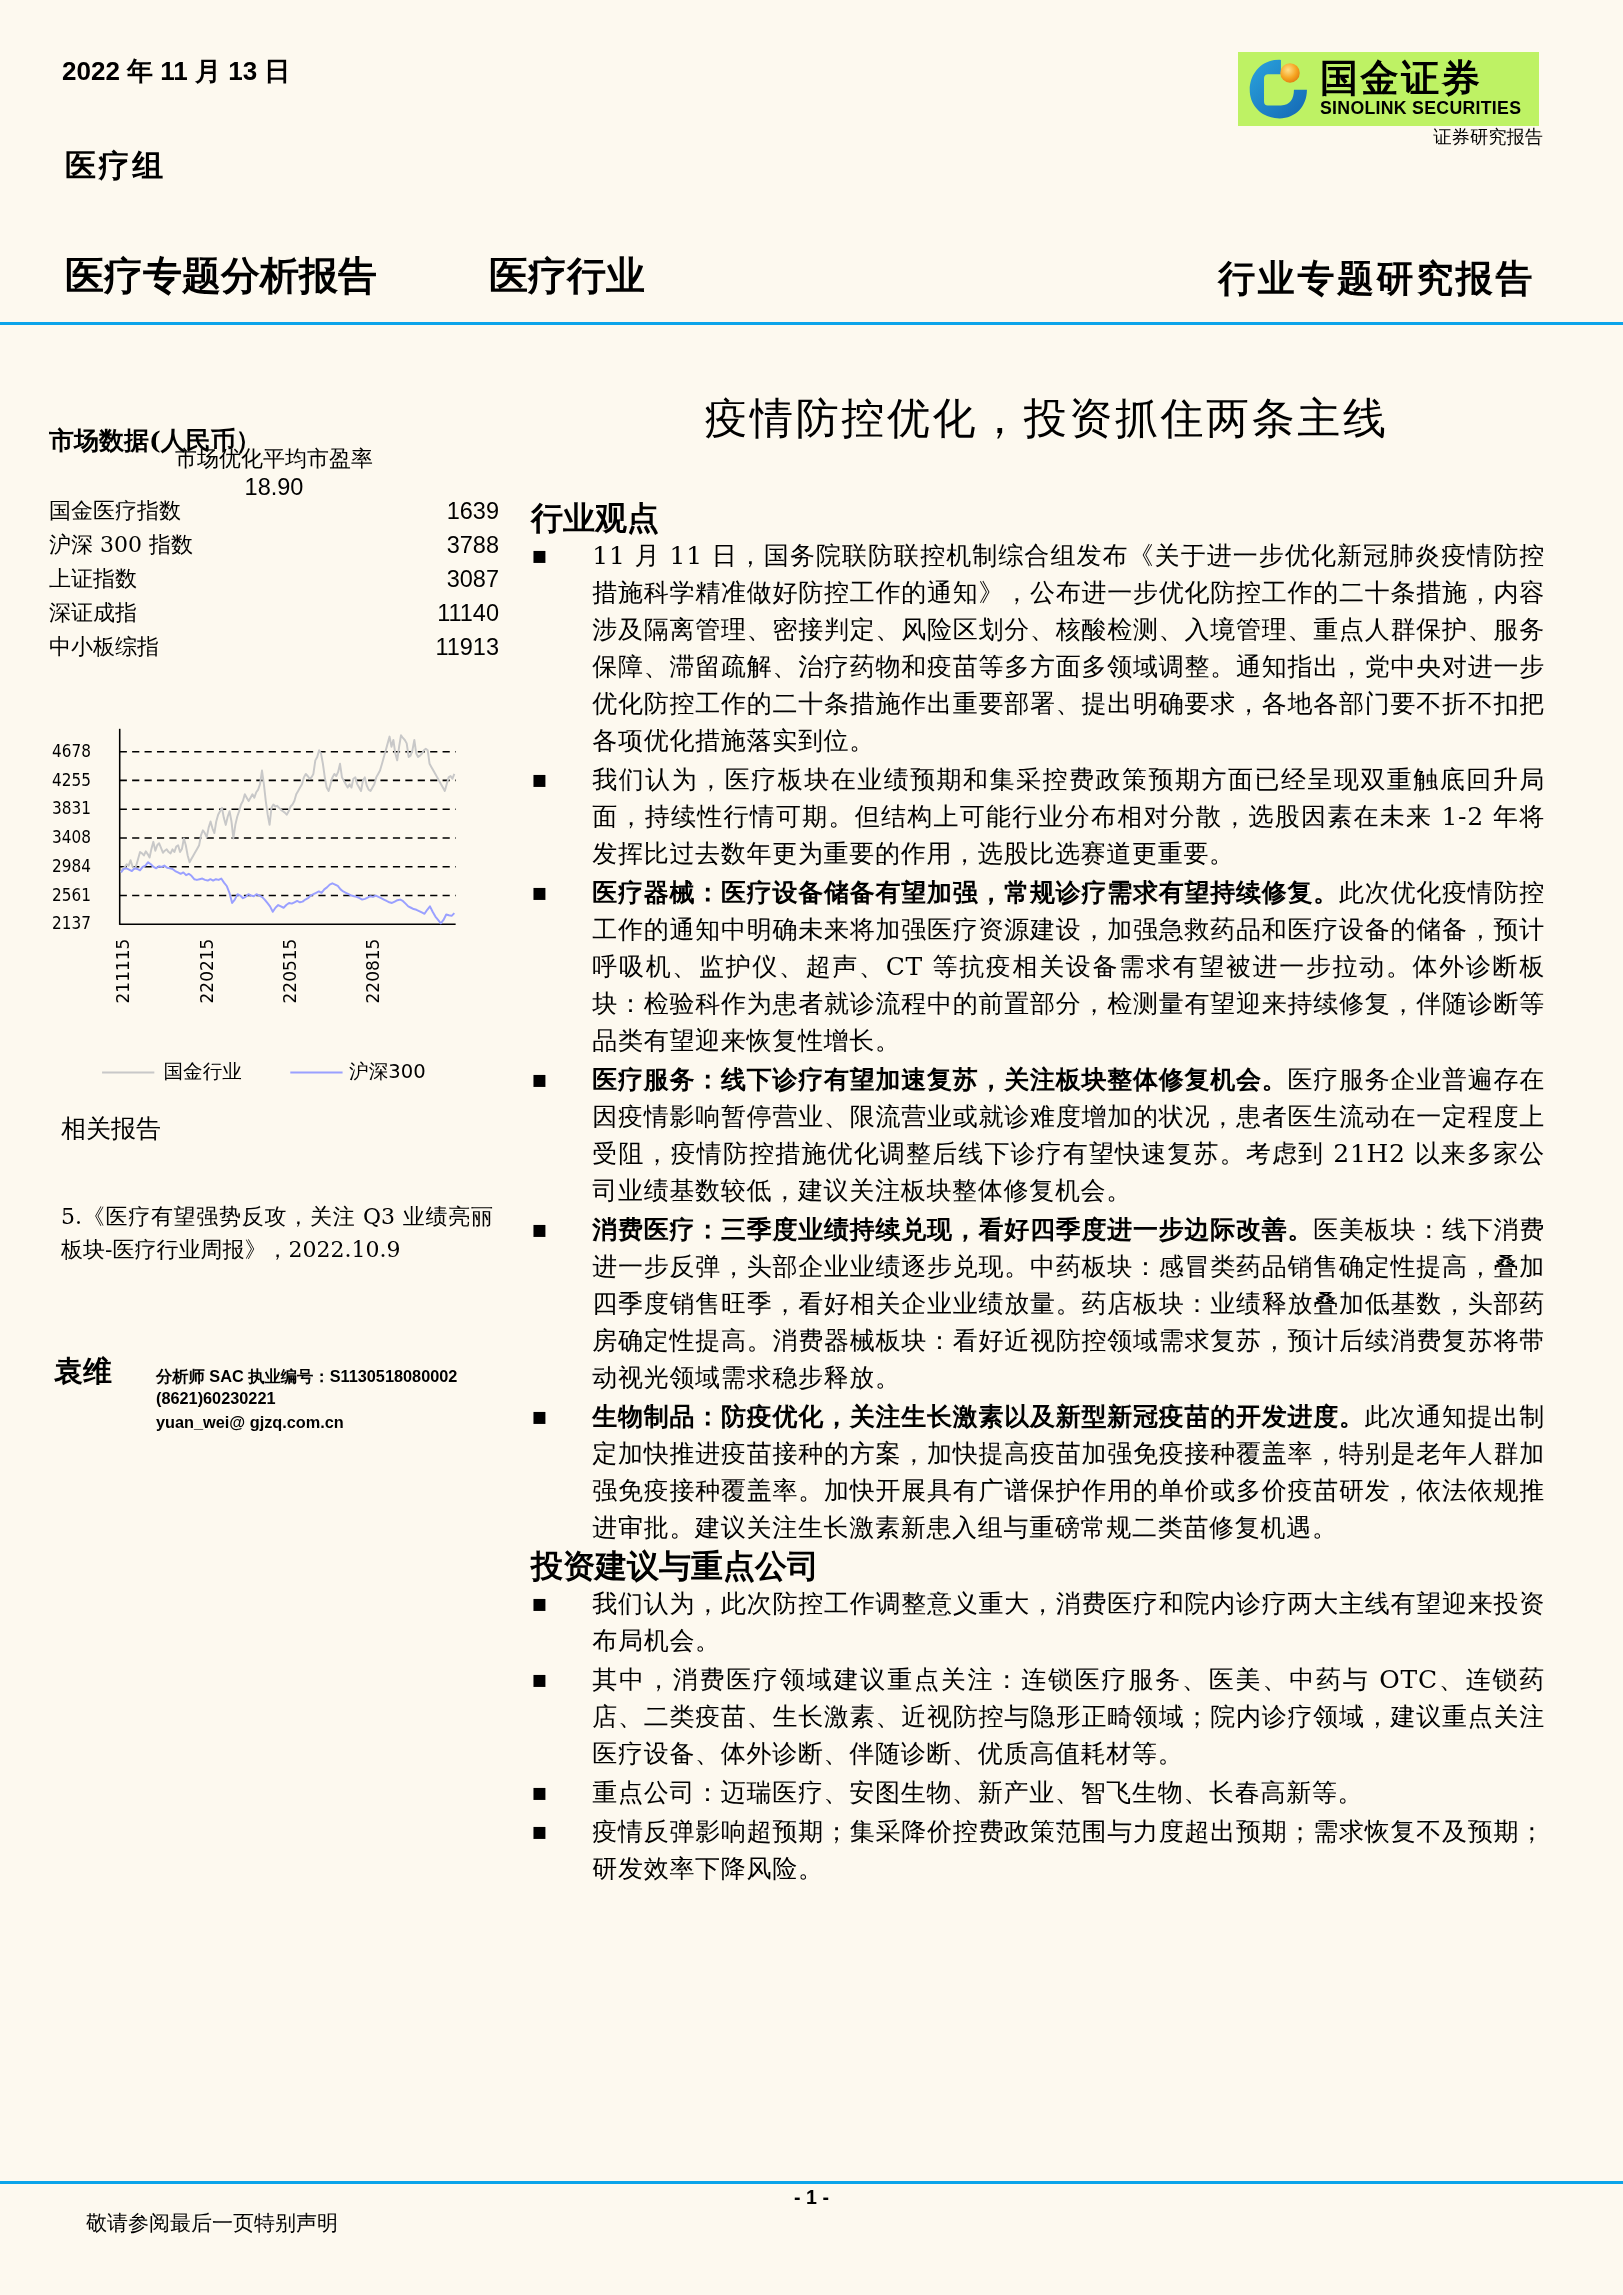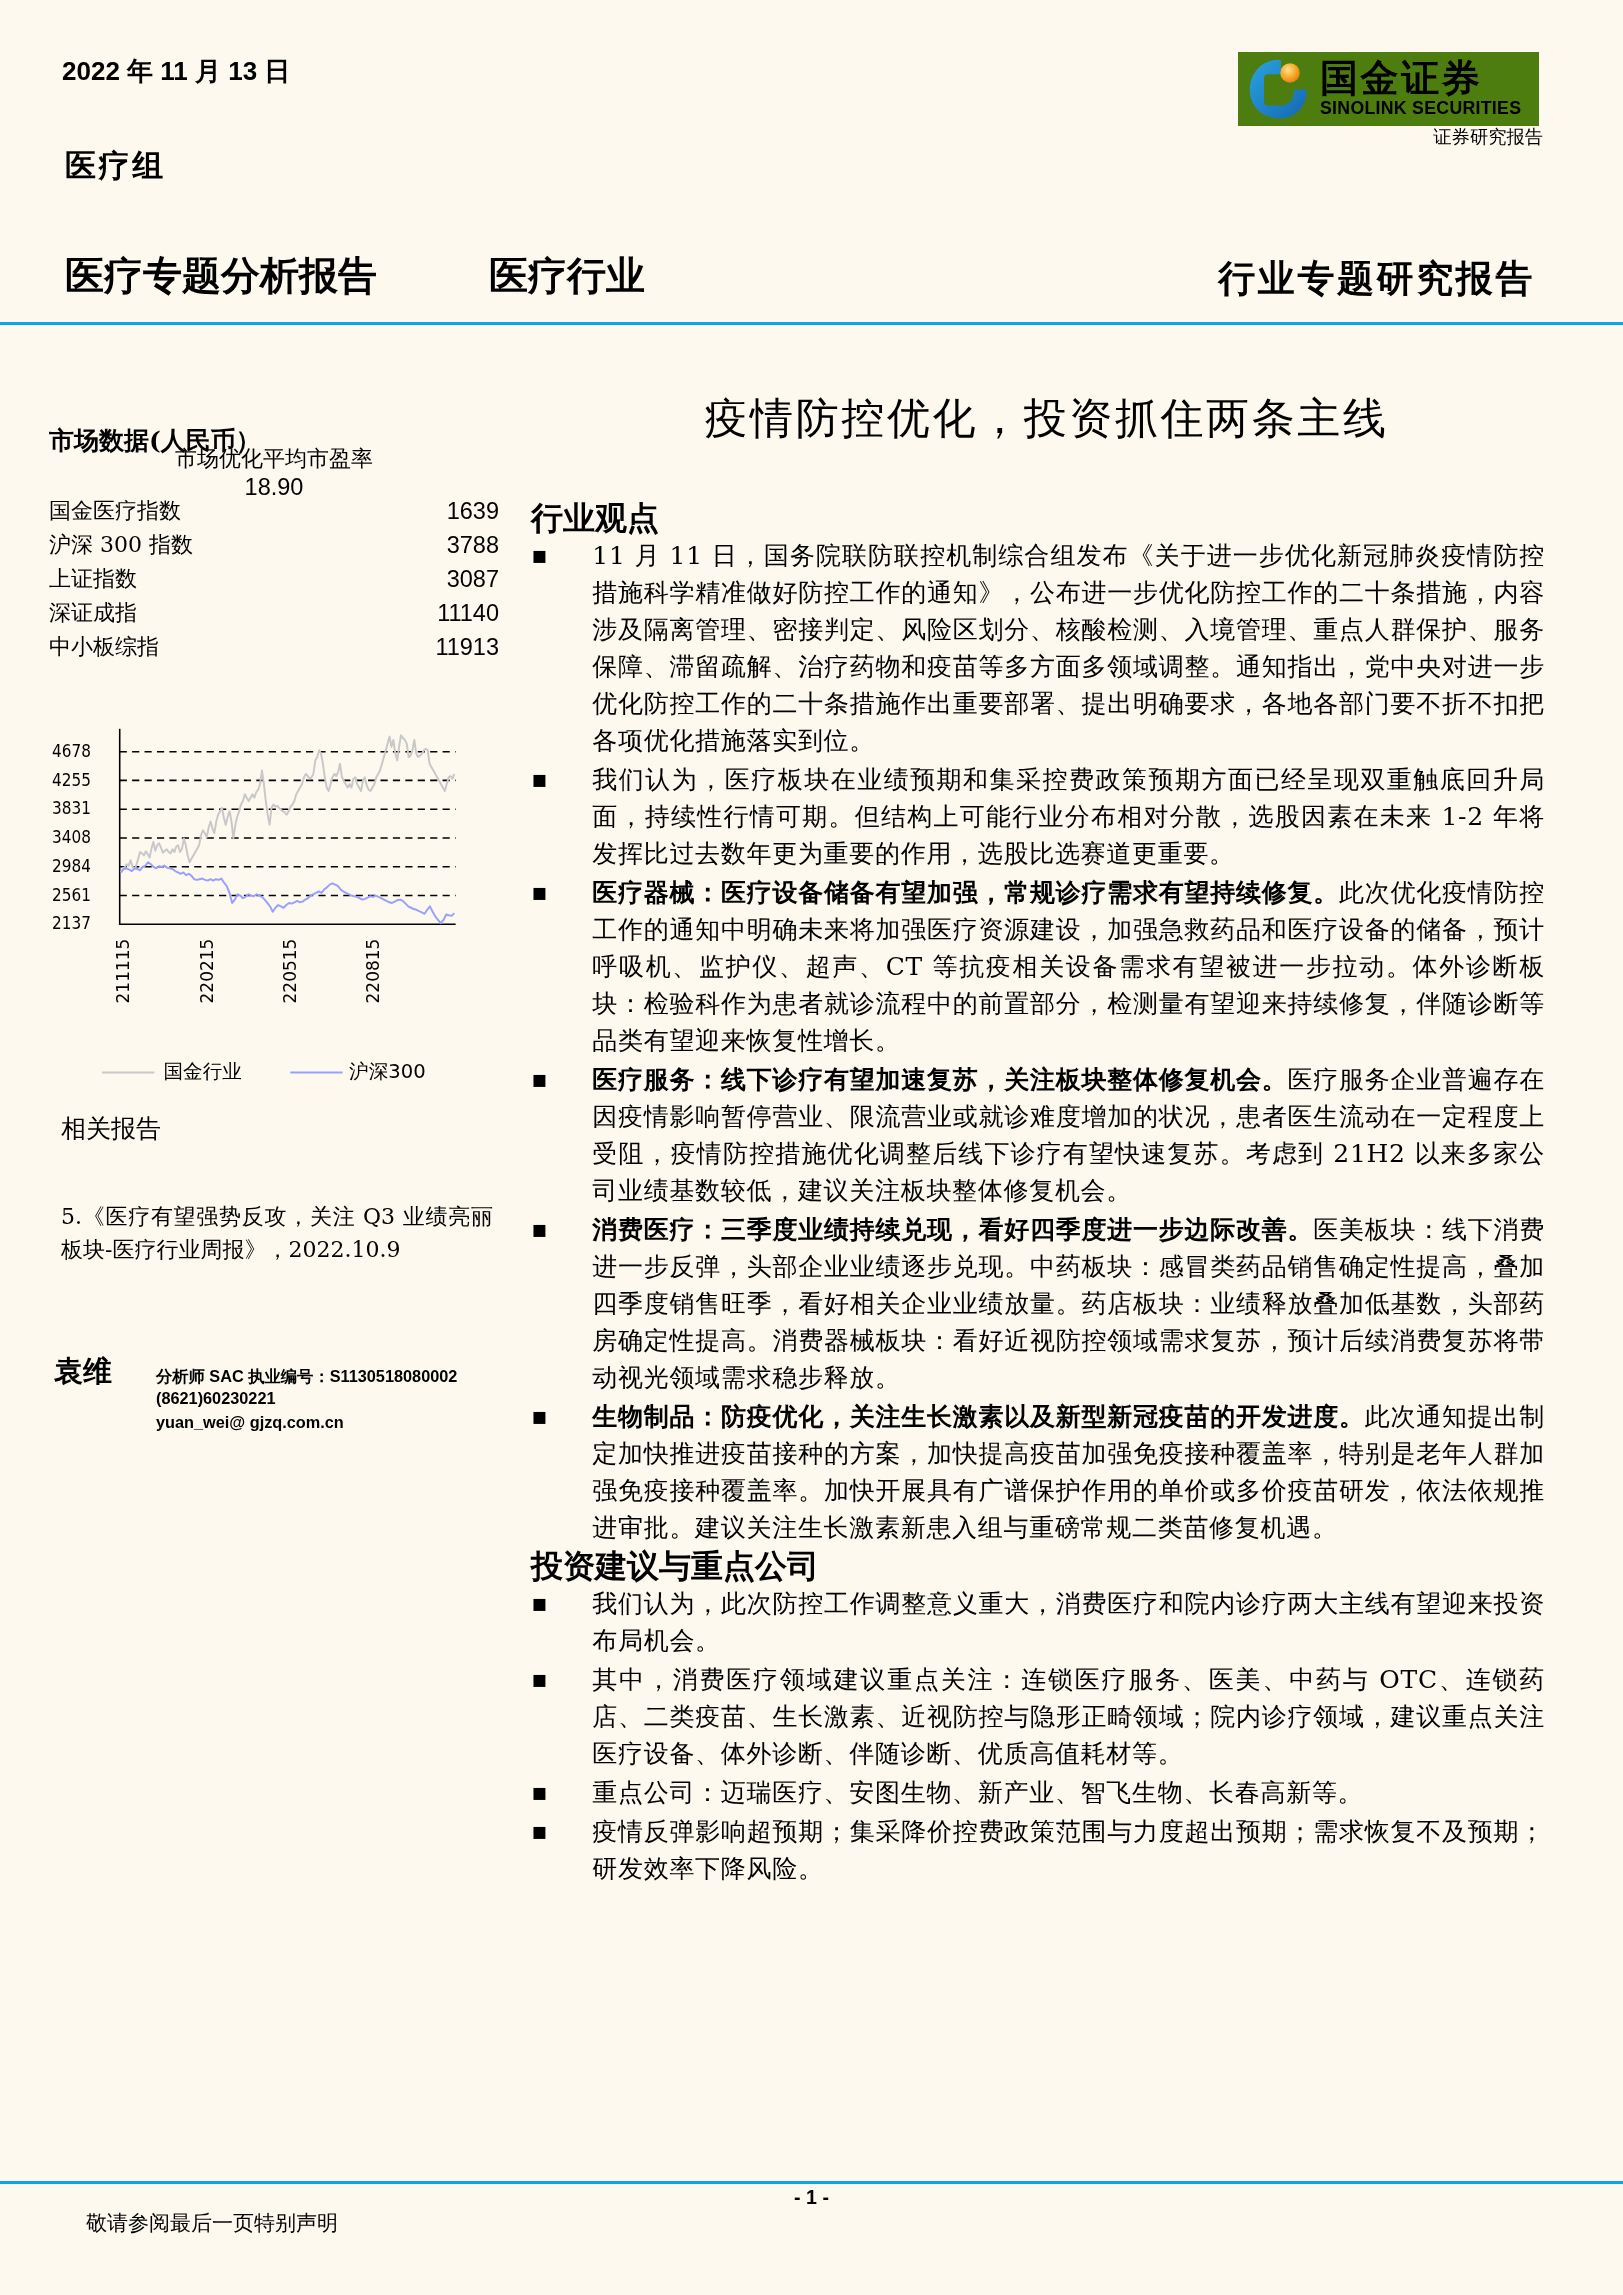--- a/index.html
+++ b/index.html
@@ -10,21 +10,21 @@
     color: #000;
   }
   .abs { position: absolute; }
   .sans { font-family: "Liberation Sans", "DejaVu Sans", sans-serif; }
   .date { left: 62px; top: 54px; font-size: 26px; font-weight: bold; }
   .group { left: 65px; top: 145px; font-size: 31px; font-weight: bold; letter-spacing: 2.6px; }
   .title-left { left: 65px; top: 249px; font-size: 39px; font-weight: bold; }
   .title-mid { left: 477px; top: 249px; font-size: 39px; font-weight: bold; margin-left: 12px; }
   .title-right { right: 88px; top: 254px; font-size: 37px; font-weight: bold; letter-spacing: 2.6px; }
   .hr-blue { left: 0; width: 1623px; height: 3.3px; background: #0ba4ea; }
-  .logo { left: 1238px; top: 52px; width: 301px; height: 74px; background: #4d7c0f; }
+  .logo { left: 1238px; top: 52px; width: 301px; height: 74px; background: #bef264; }
   .logo-mark { left: 9.2px; top: 3.9px; width: 62px; height: 65px; }
   .logo-cn { left: 82px; top: 1.3px; font-size: 38px; font-weight: bold; font-family: "Liberation Sans", "DejaVu Sans", sans-serif; letter-spacing: 2.6px; }
   .logo-en { left: 82px; top: 46px; font-size: 17.7px; font-weight: bold; font-family: "Liberation Sans", "DejaVu Sans", sans-serif; letter-spacing: 0.3px; }
   .logo-sub { right: 80px; top: 124px; font-size: 18.3px; }
 
   .market-head { left: 49px; top: 424px; font-size: 25px; font-weight: bold; }
   .market-row { left: 49px; width: 450px; height: 34px; font-size: 22px; display: flex; justify-content: space-between; align-items: center; }
   .market-row .val { font-family: "Liberation Sans", "DejaVu Sans", sans-serif; font-size: 23.5px; }
 
   .chart { left: 39px; top: 719px; width: 432px; height: 366px; }

